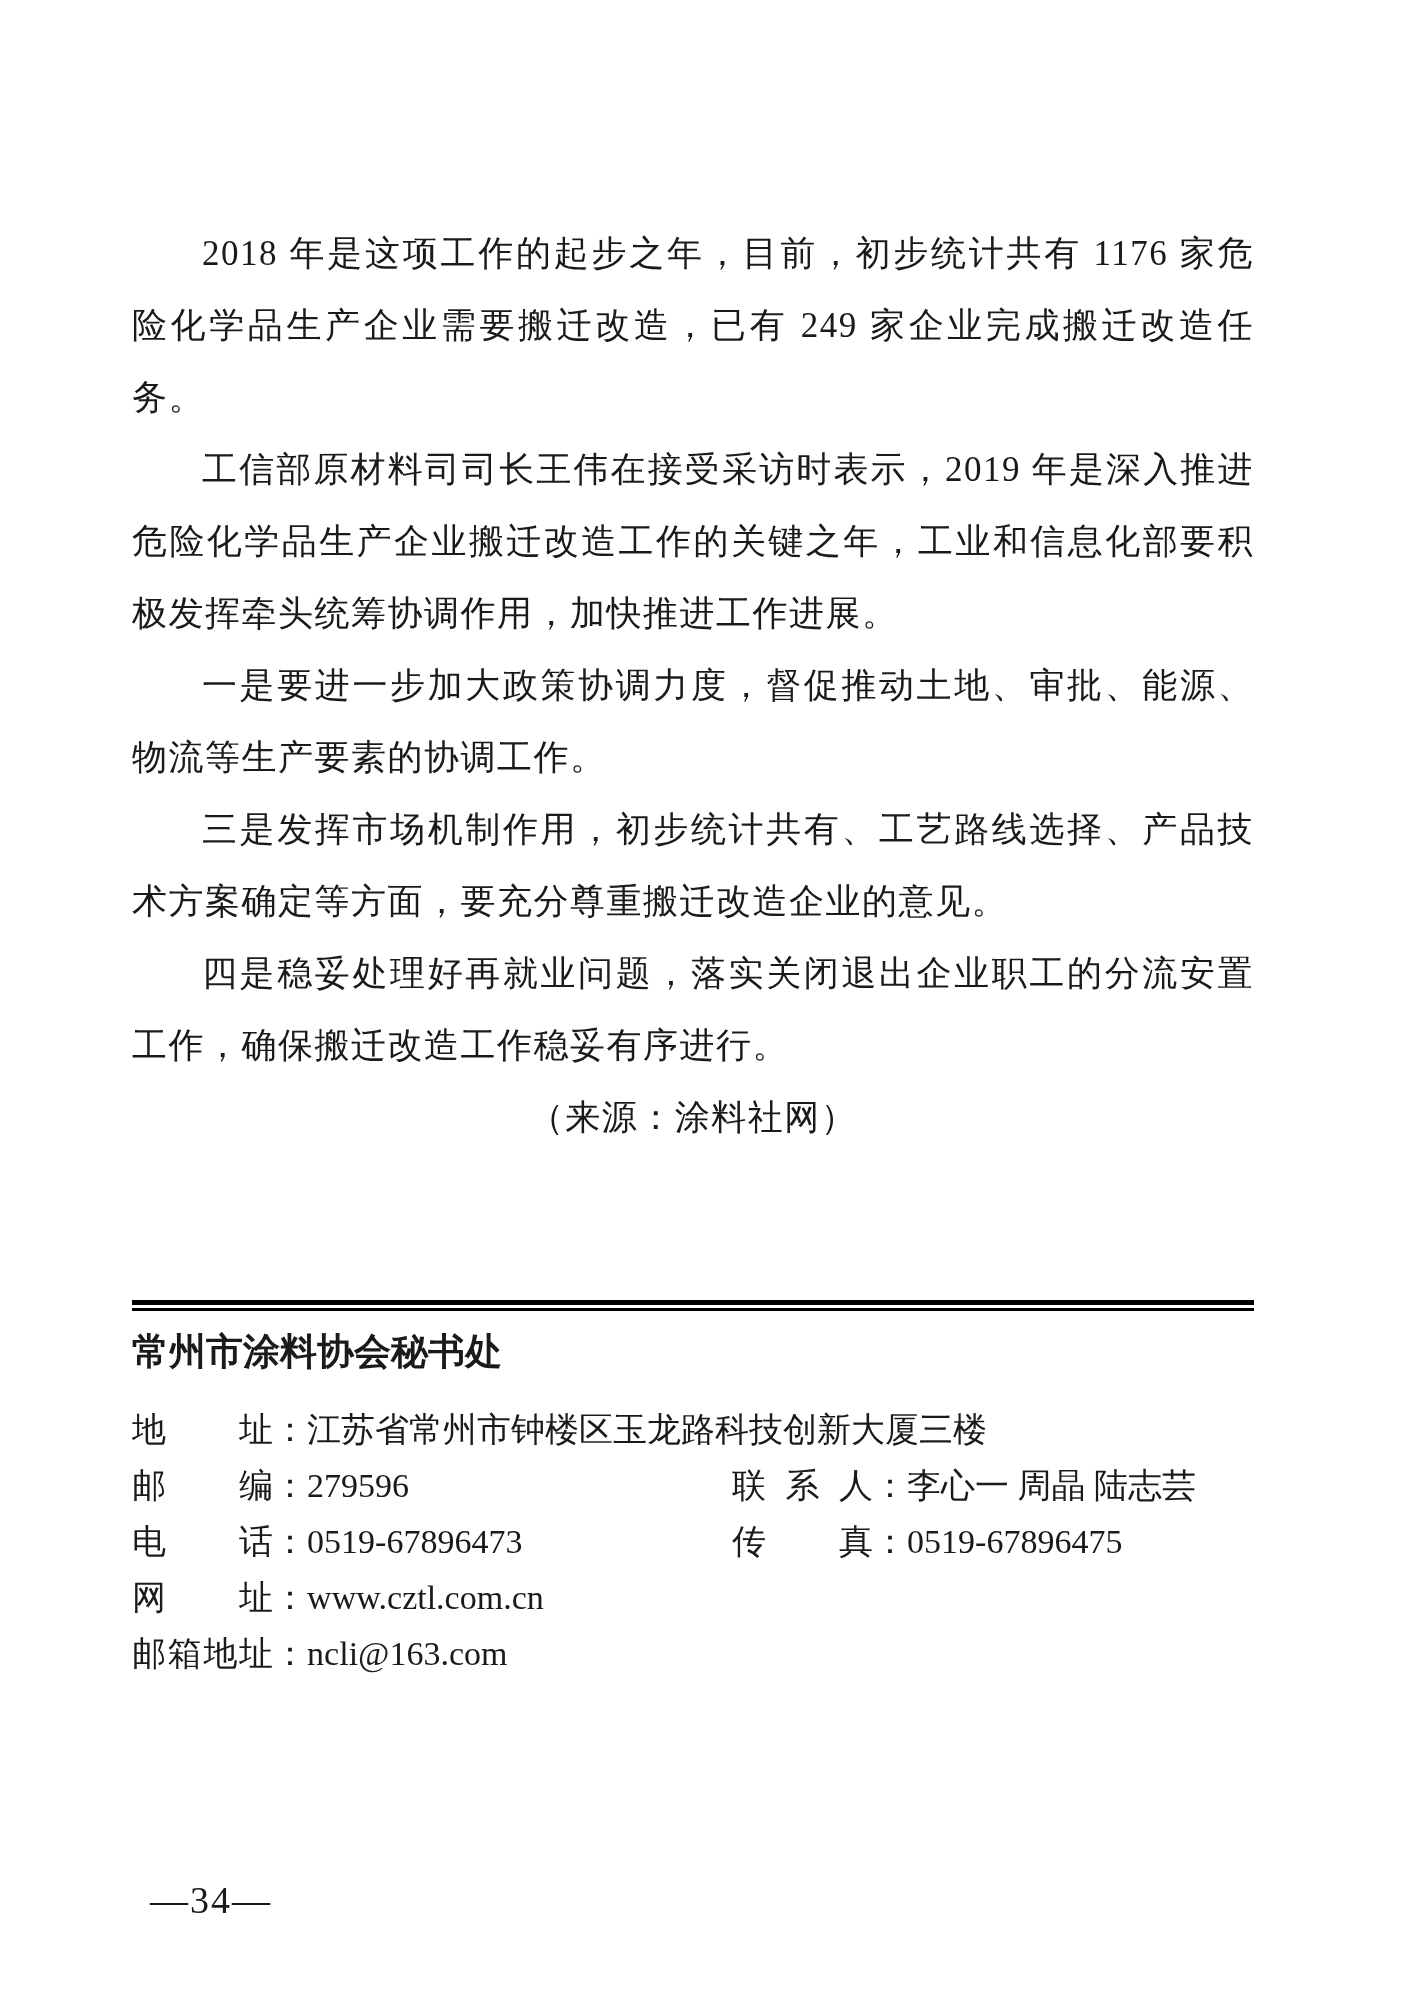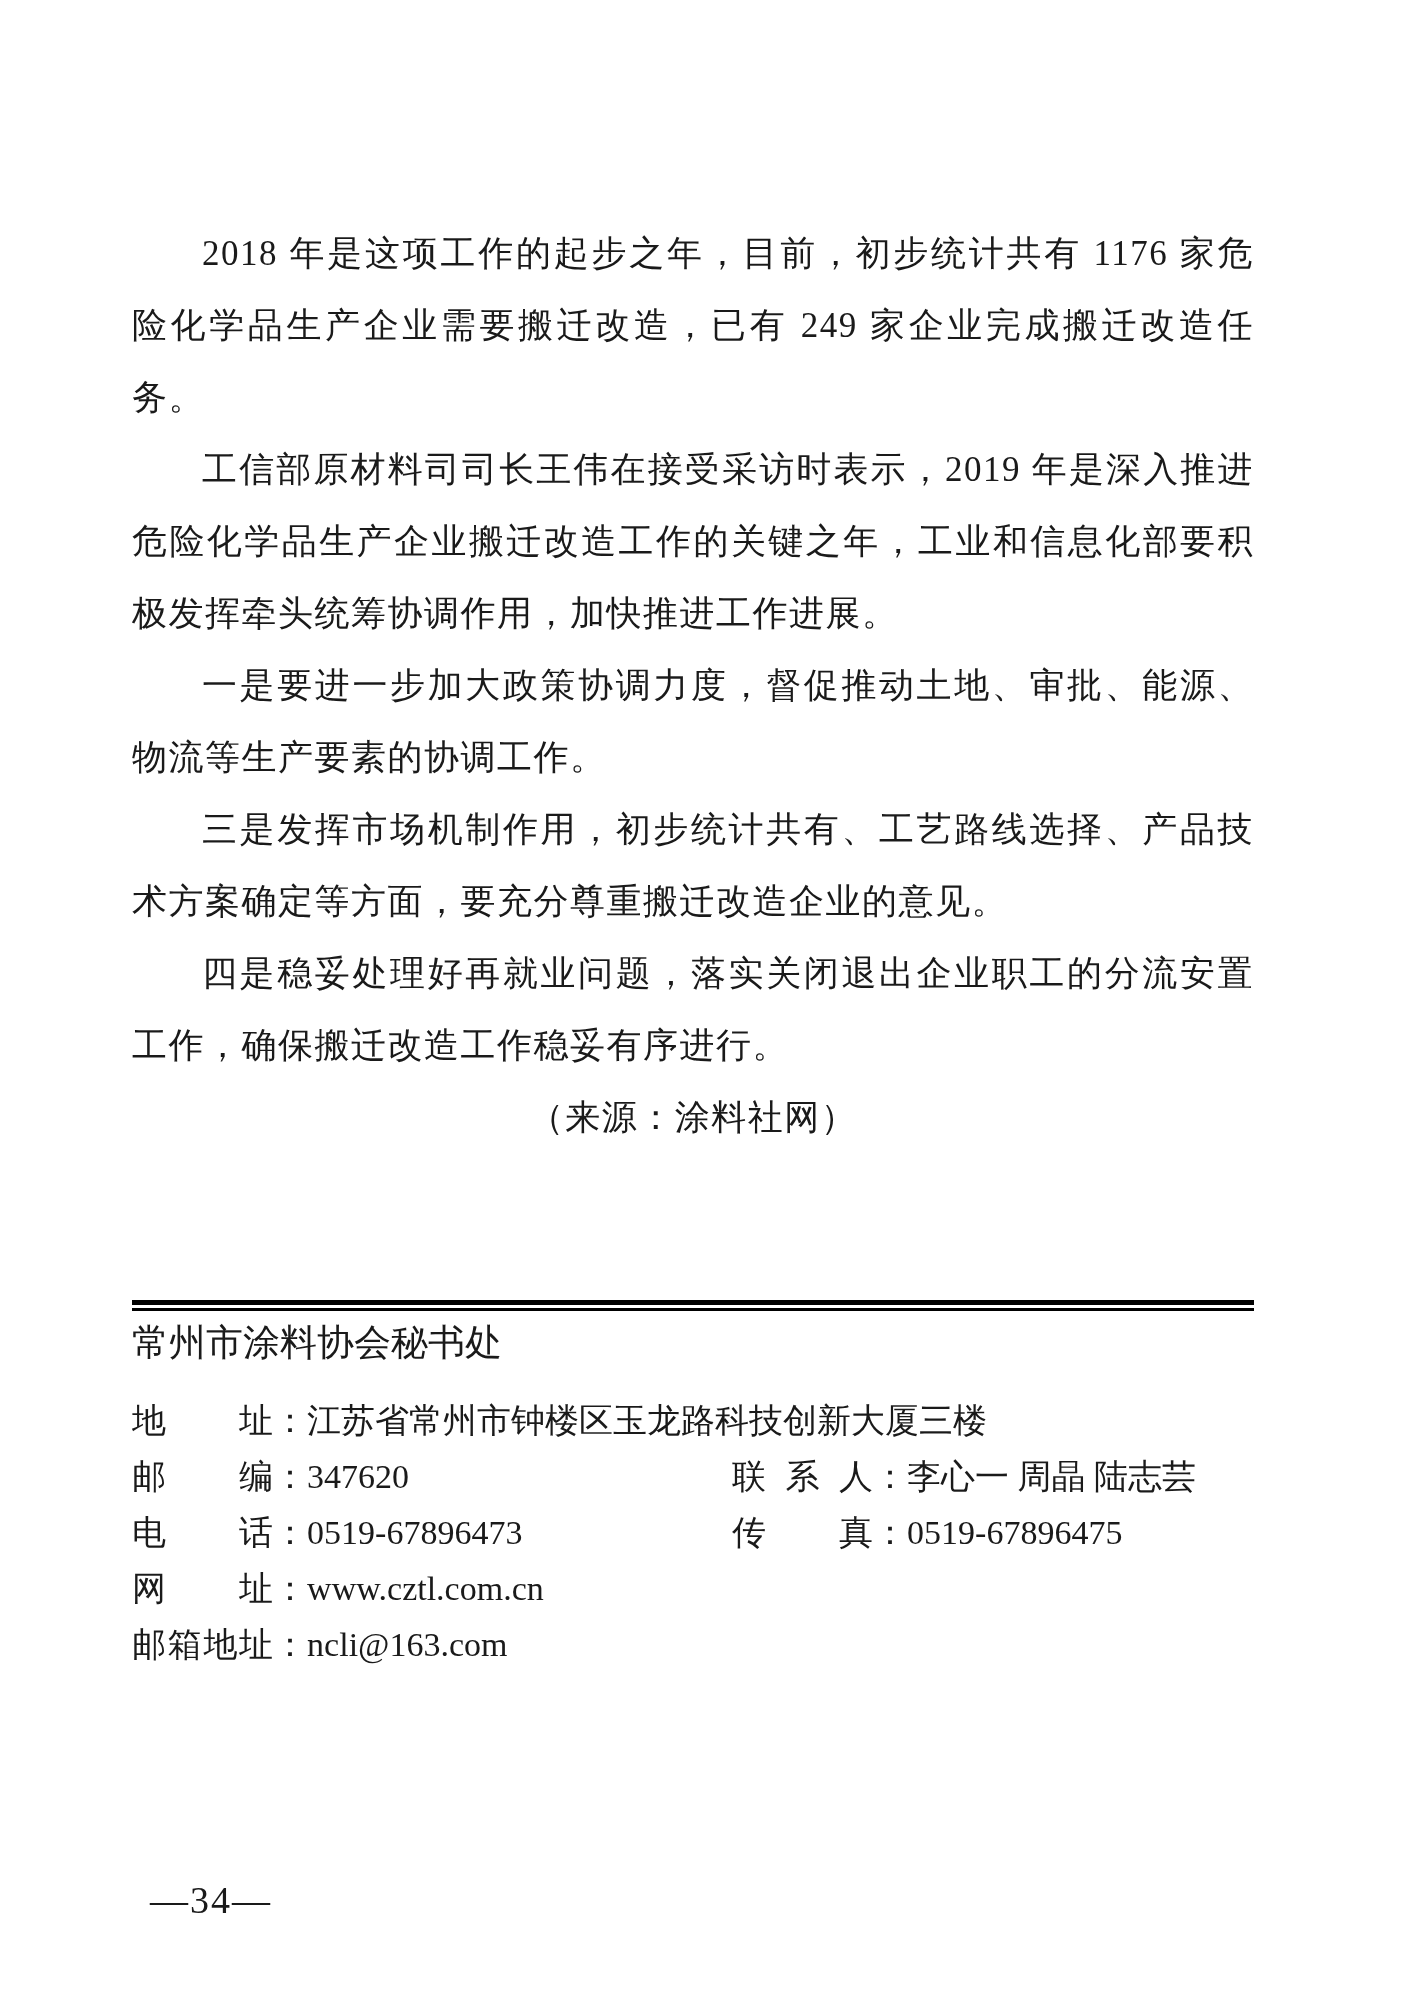--- a/index.html
+++ b/index.html
@@ -27,23 +27,23 @@
   }
   .main-text p { margin: 0; text-indent: 2em; }
   p.source-line { text-align: center; text-indent: 0; }
   .footer-rule {
     margin-top: 146px;
     border-top: 5px solid #000;
     border-bottom: 3px solid #000;
     height: 3px;
   }
   .footer-title {
-    margin-top: 8px;
+    margin-top: 17px;
     font-family: "Liberation Sans", "DejaVu Sans", sans-serif;
-    font-weight: normal;
+    font-weight: bold;
     font-size: 37px;
     line-height: 48px;
   }
   .contact {
     margin-top: 26px;
     font-size: 34px;
   }
   .contact-row { display: flex; line-height: 56px; }
   .pair { white-space: nowrap; }
   .pair-left-fixed { flex: 0 0 600px; width: 600px; }
@@ -82,21 +82,21 @@
 
     <div class="footer-title">常州市涂料协会秘书处</div>
 
     <div class="contact">
 
       <div class="contact-row">
         <span class="pair"><span class="contact-label">地址</span><span>：</span><span>江苏省常州市钟楼区玉龙路科技创新大厦三楼</span></span>
       </div>
 
       <div class="contact-row">
-        <span class="pair pair-left-fixed"><span class="contact-label">邮编</span><span>：</span><span>347620</span></span>
+        <span class="pair pair-left-fixed"><span class="contact-label">邮编</span><span>：</span><span>279596</span></span>
         <span class="pair"><span class="contact-label">联系人</span><span>：</span><span>李心一 周晶 陆志芸</span></span>
       </div>
 
       <div class="contact-row">
         <span class="pair pair-left-fixed"><span class="contact-label">电话</span><span>：</span><span>0519-67896473</span></span>
         <span class="pair"><span class="contact-label">传真</span><span>：</span><span>0519-67896475</span></span>
       </div>
 
       <div class="contact-row">
         <span class="pair"><span class="contact-label">网址</span><span>：</span><span>www.cztl.com.cn</span></span>

